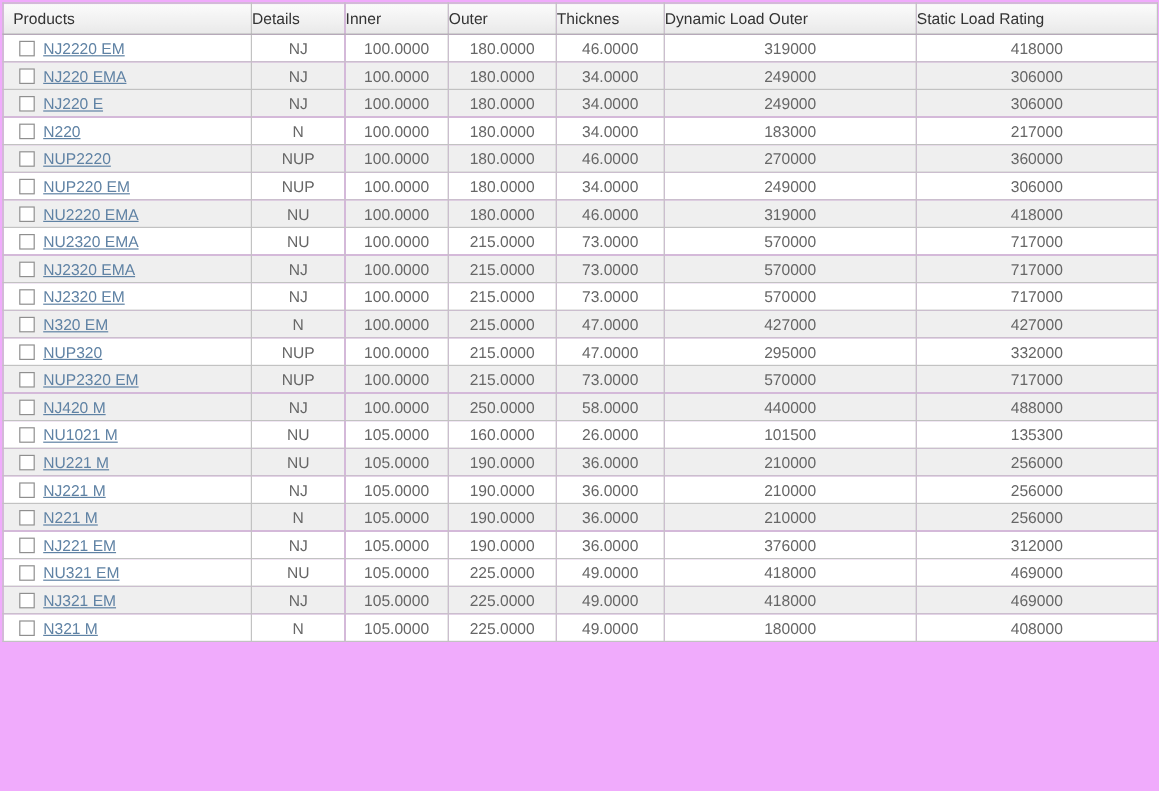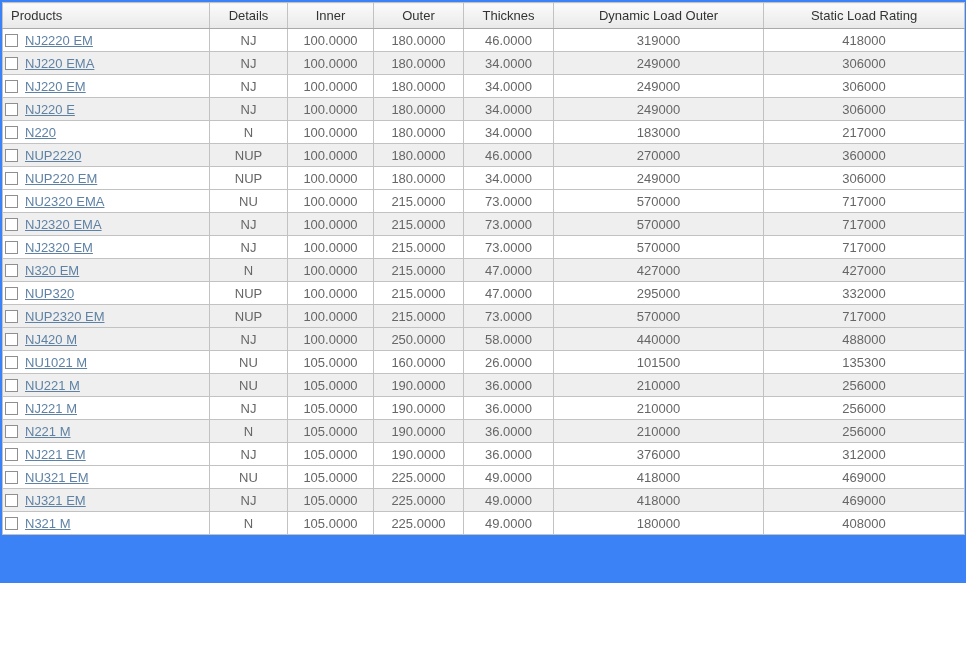--- a/index.html
+++ b/index.html
@@ -4,58 +4,58 @@
 <style>
   * { box-sizing: border-box; }
   html, body {
     margin: 0;
     padding: 0;
     background: #ffffff;
     font-family: "Liberation Sans", sans-serif;
   }
   .page {
     width: 966px;
-    height: 583px;
+    height: 659px;
     padding: 2px;
-    background: #3b82f6;
+    background: #f0abfc;
   }
   table.products-table {
     border-collapse: collapse;
     table-layout: fixed;
     width: 962px;
   }
   table.products-table th,
   table.products-table td {
     border: 1px solid #c2c2c2;
     font-size: 13px;
     white-space: nowrap;
     overflow: hidden;
     padding: 0;
   }
   table.products-table thead th {
     height: 26px;
     background: linear-gradient(#fbfbfb, #e9e9e9);
     color: #333333;
     font-weight: normal;
-    text-align: center;
+    text-align: left;
     border-bottom: 1px solid #a9a9a9;
   }
   table.products-table thead th.th-products {
     text-align: left;
     padding-left: 8px;
   }
   table.products-table td {
     height: 23px;
     color: #666666;
     text-align: center;
     background: #ffffff;
   }
   table.products-table td.cell-product {
     text-align: left;
-    padding-left: 2px;
+    padding-left: 13px;
   }
   table.products-table tr.alt td {
     background: #efefef;
   }
   a.product-link {
     color: #5f82a4;
     text-decoration: underline;
     vertical-align: middle;
   }
   input.row-checkbox {
@@ -107,64 +107,64 @@
         </tr>
         <tr class="alt">
           <td class="cell-product"><input type="checkbox" class="row-checkbox" style=""><a href="#" class="product-link">NJ220 EMA</a></td>
           <td>NJ</td>
           <td>100.0000</td>
           <td>180.0000</td>
           <td>34.0000</td>
           <td>249000</td>
           <td>306000</td>
         </tr>
-        <tr>
-          <td class="cell-product"><input type="checkbox" class="row-checkbox" style=""><a href="#" class="product-link">NJ220 EM</a></td>
+        <tr class="alt">
+          <td class="cell-product"><input type="checkbox" class="row-checkbox" style=""><a href="#" class="product-link">NJ220 E</a></td>
           <td>NJ</td>
           <td>100.0000</td>
           <td>180.0000</td>
           <td>34.0000</td>
           <td>249000</td>
           <td>306000</td>
         </tr>
-        <tr class="alt">
-          <td class="cell-product"><input type="checkbox" class="row-checkbox" style=""><a href="#" class="product-link">NJ220 E</a></td>
-          <td>NJ</td>
+        <tr>
+          <td class="cell-product"><input type="checkbox" class="row-checkbox" style=""><a href="#" class="product-link">N220</a></td>
+          <td>N</td>
+          <td>100.0000</td>
+          <td>180.0000</td>
+          <td>34.0000</td>
+          <td>183000</td>
+          <td>217000</td>
+        </tr>
+        <tr class="alt">
+          <td class="cell-product"><input type="checkbox" class="row-checkbox" style=""><a href="#" class="product-link">NUP2220</a></td>
+          <td>NUP</td>
+          <td>100.0000</td>
+          <td>180.0000</td>
+          <td>46.0000</td>
+          <td>270000</td>
+          <td>360000</td>
+        </tr>
+        <tr>
+          <td class="cell-product"><input type="checkbox" class="row-checkbox" style=""><a href="#" class="product-link">NUP220 EM</a></td>
+          <td>NUP</td>
           <td>100.0000</td>
           <td>180.0000</td>
           <td>34.0000</td>
           <td>249000</td>
           <td>306000</td>
         </tr>
-        <tr>
-          <td class="cell-product"><input type="checkbox" class="row-checkbox" style=""><a href="#" class="product-link">N220</a></td>
-          <td>N</td>
-          <td>100.0000</td>
-          <td>180.0000</td>
-          <td>34.0000</td>
-          <td>183000</td>
-          <td>217000</td>
-        </tr>
-        <tr class="alt">
-          <td class="cell-product"><input type="checkbox" class="row-checkbox" style=""><a href="#" class="product-link">NUP2220</a></td>
-          <td>NUP</td>
+        <tr class="alt">
+          <td class="cell-product"><input type="checkbox" class="row-checkbox" style=""><a href="#" class="product-link">NU2220 EMA</a></td>
+          <td>NU</td>
           <td>100.0000</td>
           <td>180.0000</td>
           <td>46.0000</td>
-          <td>270000</td>
-          <td>360000</td>
-        </tr>
-        <tr>
-          <td class="cell-product"><input type="checkbox" class="row-checkbox" style=""><a href="#" class="product-link">NUP220 EM</a></td>
-          <td>NUP</td>
-          <td>100.0000</td>
-          <td>180.0000</td>
-          <td>34.0000</td>
-          <td>249000</td>
-          <td>306000</td>
+          <td>319000</td>
+          <td>418000</td>
         </tr>
         <tr>
           <td class="cell-product"><input type="checkbox" class="row-checkbox" style=""><a href="#" class="product-link">NU2320 EMA</a></td>
           <td>NU</td>
           <td>100.0000</td>
           <td>215.0000</td>
           <td>73.0000</td>
           <td>570000</td>
           <td>717000</td>
         </tr>

